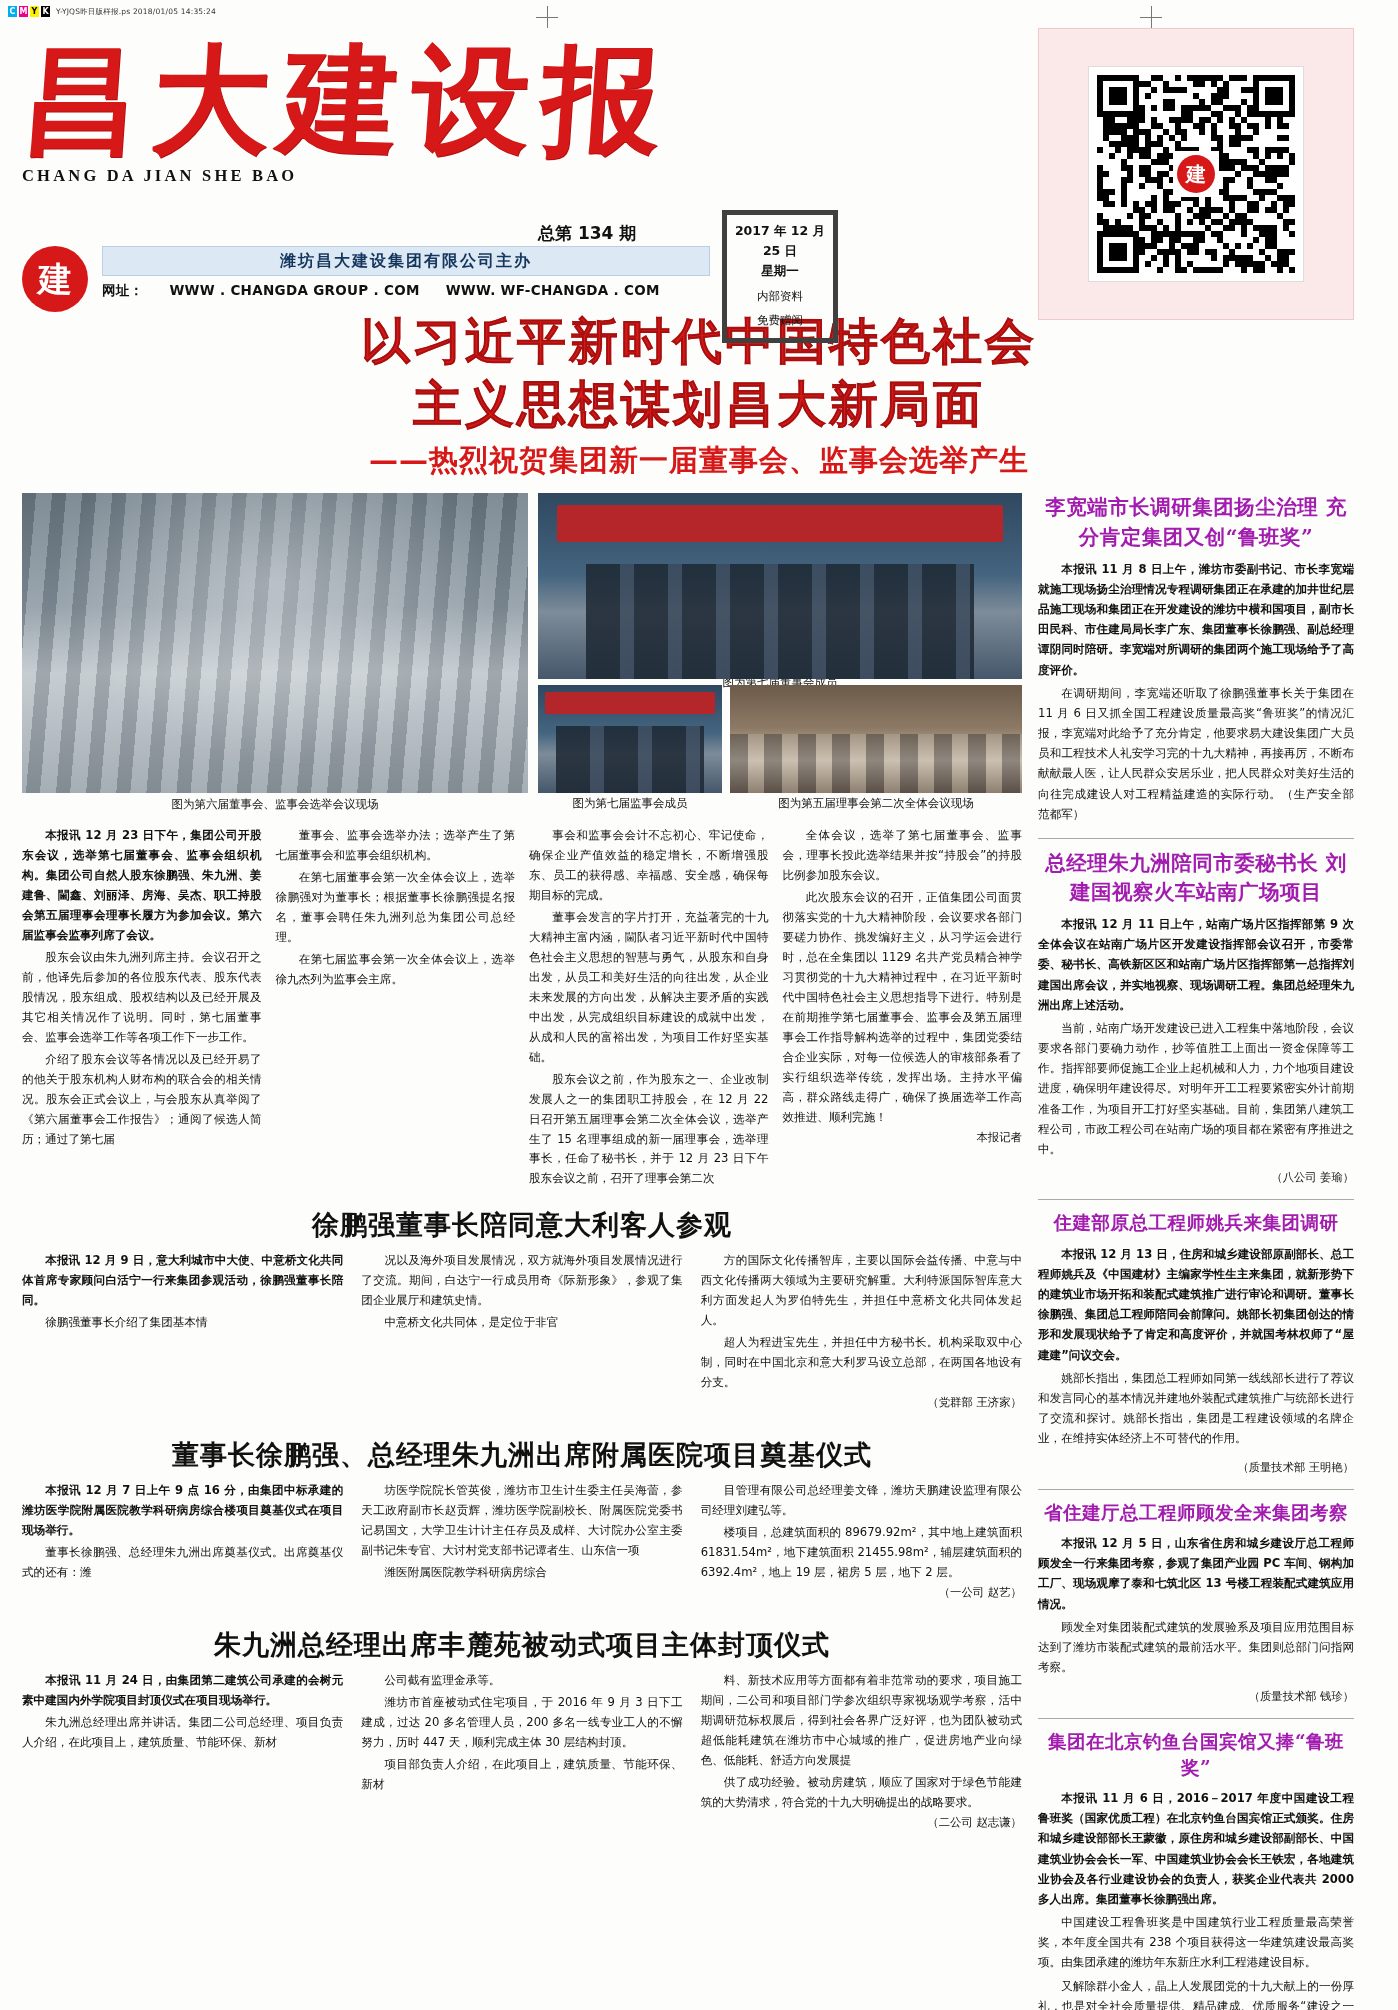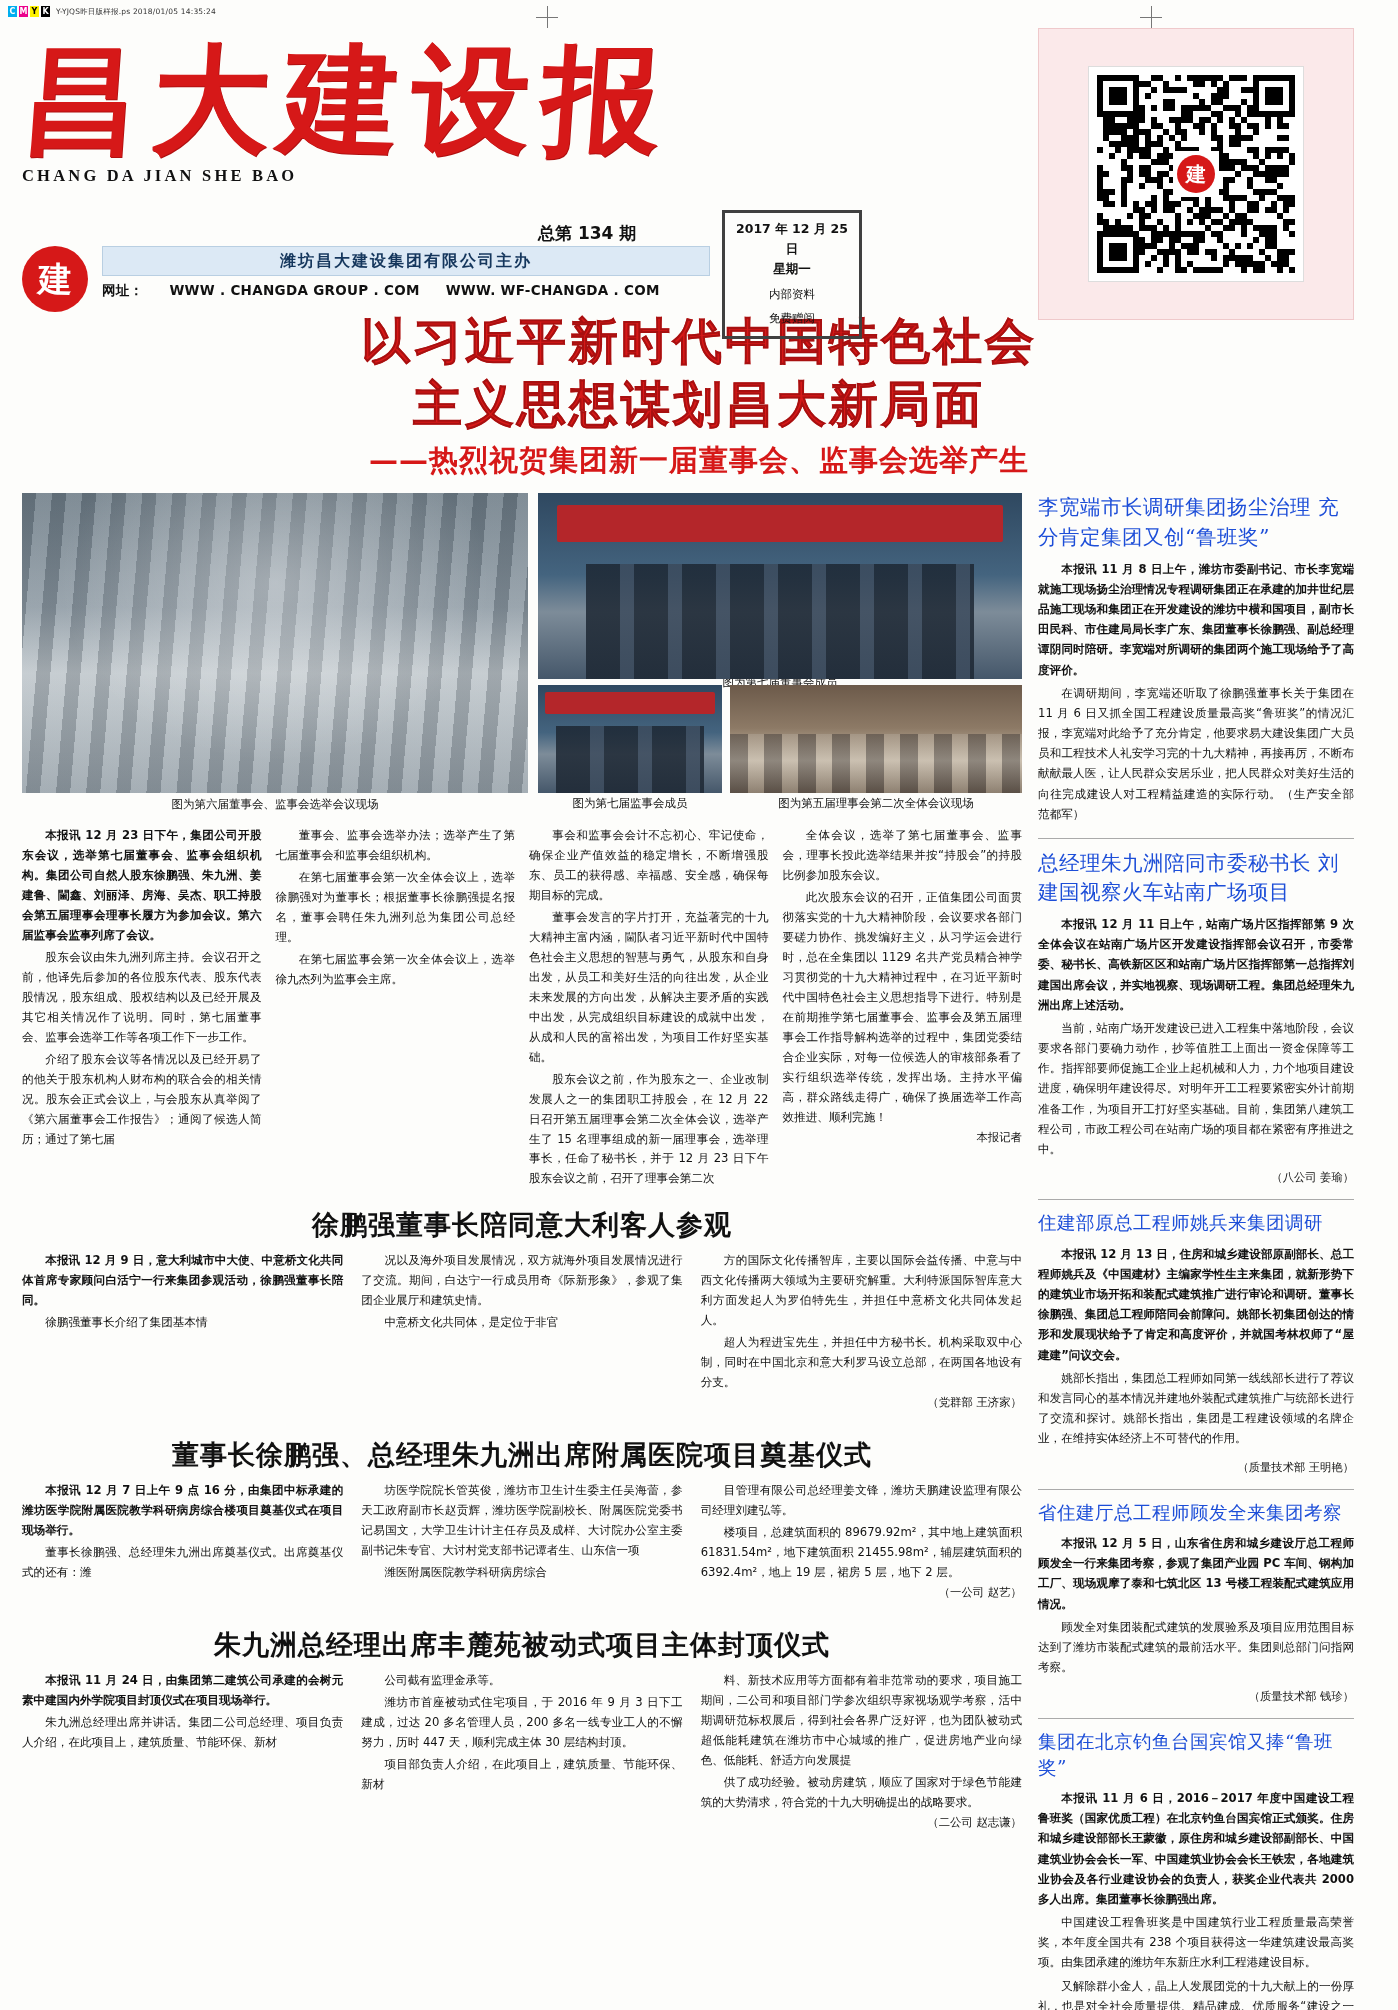--- a/index.html
+++ b/index.html
@@ -55,21 +55,21 @@
     background:#dce9f5; border:1px solid #b9cfe2;
     display:flex; align-items:center; justify-content:center;
     font-size:16px; font-weight:bold; letter-spacing:2px; color:#14365c;
   }
   .mh-url {
     position:absolute; left:80px; top:272px; width:608px;
     font-size:13.5px; font-weight:bold; color:#111; letter-spacing:.3px;
     display:flex; gap:26px;
   }
   .mh-date {
-    position:absolute; left:700px; top:200px; width:140px; border:3px solid #404040;
+    position:absolute; left:700px; top:200px; width:116px; border:5px solid #404040;
     padding:6px 4px 8px; text-align:center; font-size:12.5px; line-height:1.6;
   }
   .mh-date .d1 { font-weight:bold; font-size:12.5px; }
   .mh-date .d2 { font-weight:bold; }
   .mh-date .d3 { margin-top:6px; font-size:11.5px; }
 
   
   .qr-panel {
     position:absolute; right:22px; top:18px; width:316px; height:292px;
     background:#fbe9ea; border:1px solid #efc9cb;
@@ -161,22 +161,22 @@
   .sec-title {
     text-align:center; font-family:"DejaVu Serif","Liberation Serif",serif;
     font-weight:bold; color:#111; margin:16px 0 8px;
     letter-spacing:1px;
   }
   .t-28 { font-size:27px; }
 
   
   .rnews { margin-bottom:14px; }
   .rtitle {
-    font-family:"DejaVu Serif","Liberation Serif",serif; font-weight:normal;
-    font-size:20.5px; line-height:1.42; text-align:left; color:#1d4ed8; letter-spacing:.5px;
+    font-family:"DejaVu Serif","Liberation Serif",serif; font-weight:bold;
+    font-size:20.5px; line-height:1.42; text-align:center; color:#a21caf; letter-spacing:.5px;
     margin-bottom:7px;
   }
   .rtitle.small { font-size:18.5px; }
   .rtext { font-size:11.6px; line-height:1.74; text-align:justify; text-indent:2em; margin:0 0 3px; }
   .rbyline { text-align:right; font-size:11.3px; }
   .rrule { border:0; border-top:1px solid #aaa; margin:10px 0; }
 </style>
 </head>
 <body>
 

